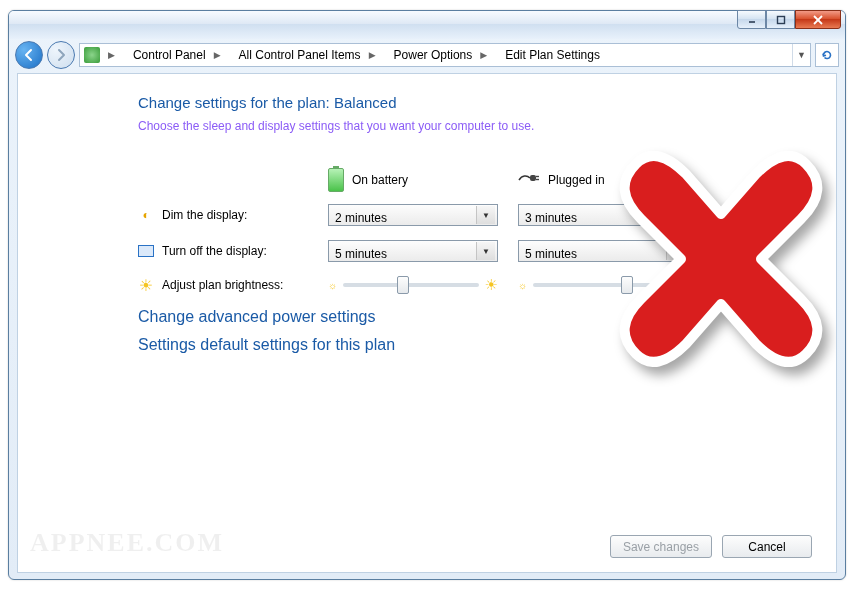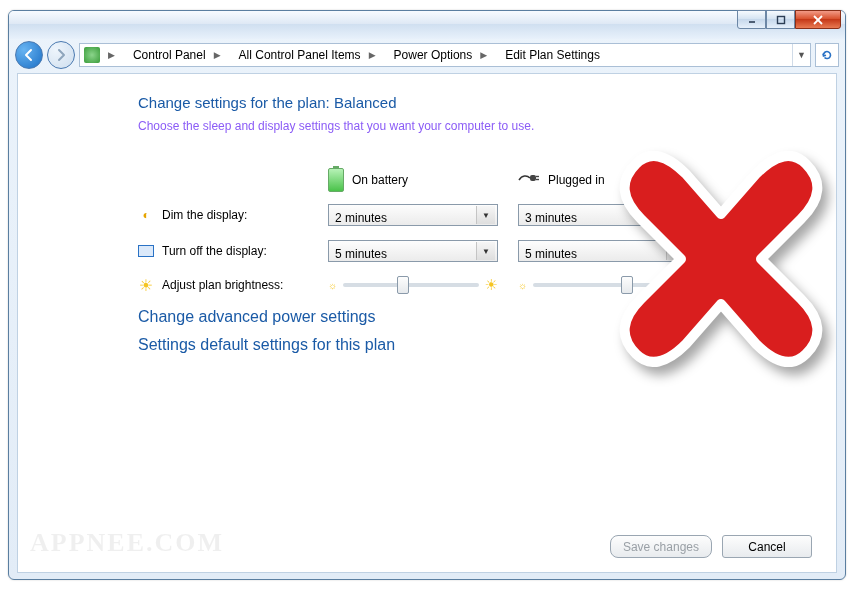--- a/index.html
+++ b/index.html
@@ -102,21 +102,21 @@
 
   .link { color:#1a5aa6; font-size:16px; margin-top:14px; cursor:pointer;}
   .link + .link { margin-top:10px; }
 
   .footer { position:absolute; right:24px; bottom:14px; display:flex; gap:10px; }
   .btn {
     min-width:90px; height:23px; border:1px solid #9aa6b2; border-radius:3px;
     background:linear-gradient(#fdfdfd,#e8ebee); font-size:12px; padding:0 12px;
     display:flex; align-items:center; justify-content:center;
   }
-  .btn.disabled { color:#9aa0a6;border-radius:8px; }
+  .btn.disabled { color:#9aa0a6; }
 
   .watermark {
     position:absolute; left:12px; bottom:14px; font-size:26px; letter-spacing:2px;
     color:#000; opacity:0.06; font-family: Georgia, serif; font-weight:bold;
   }
 
   
   .bigx {
     position:absolute; right:-10px; top:60px; width:250px; height:250px; pointer-events:none;
     filter: drop-shadow(6px 8px 6px rgba(0,0,0,.35));

